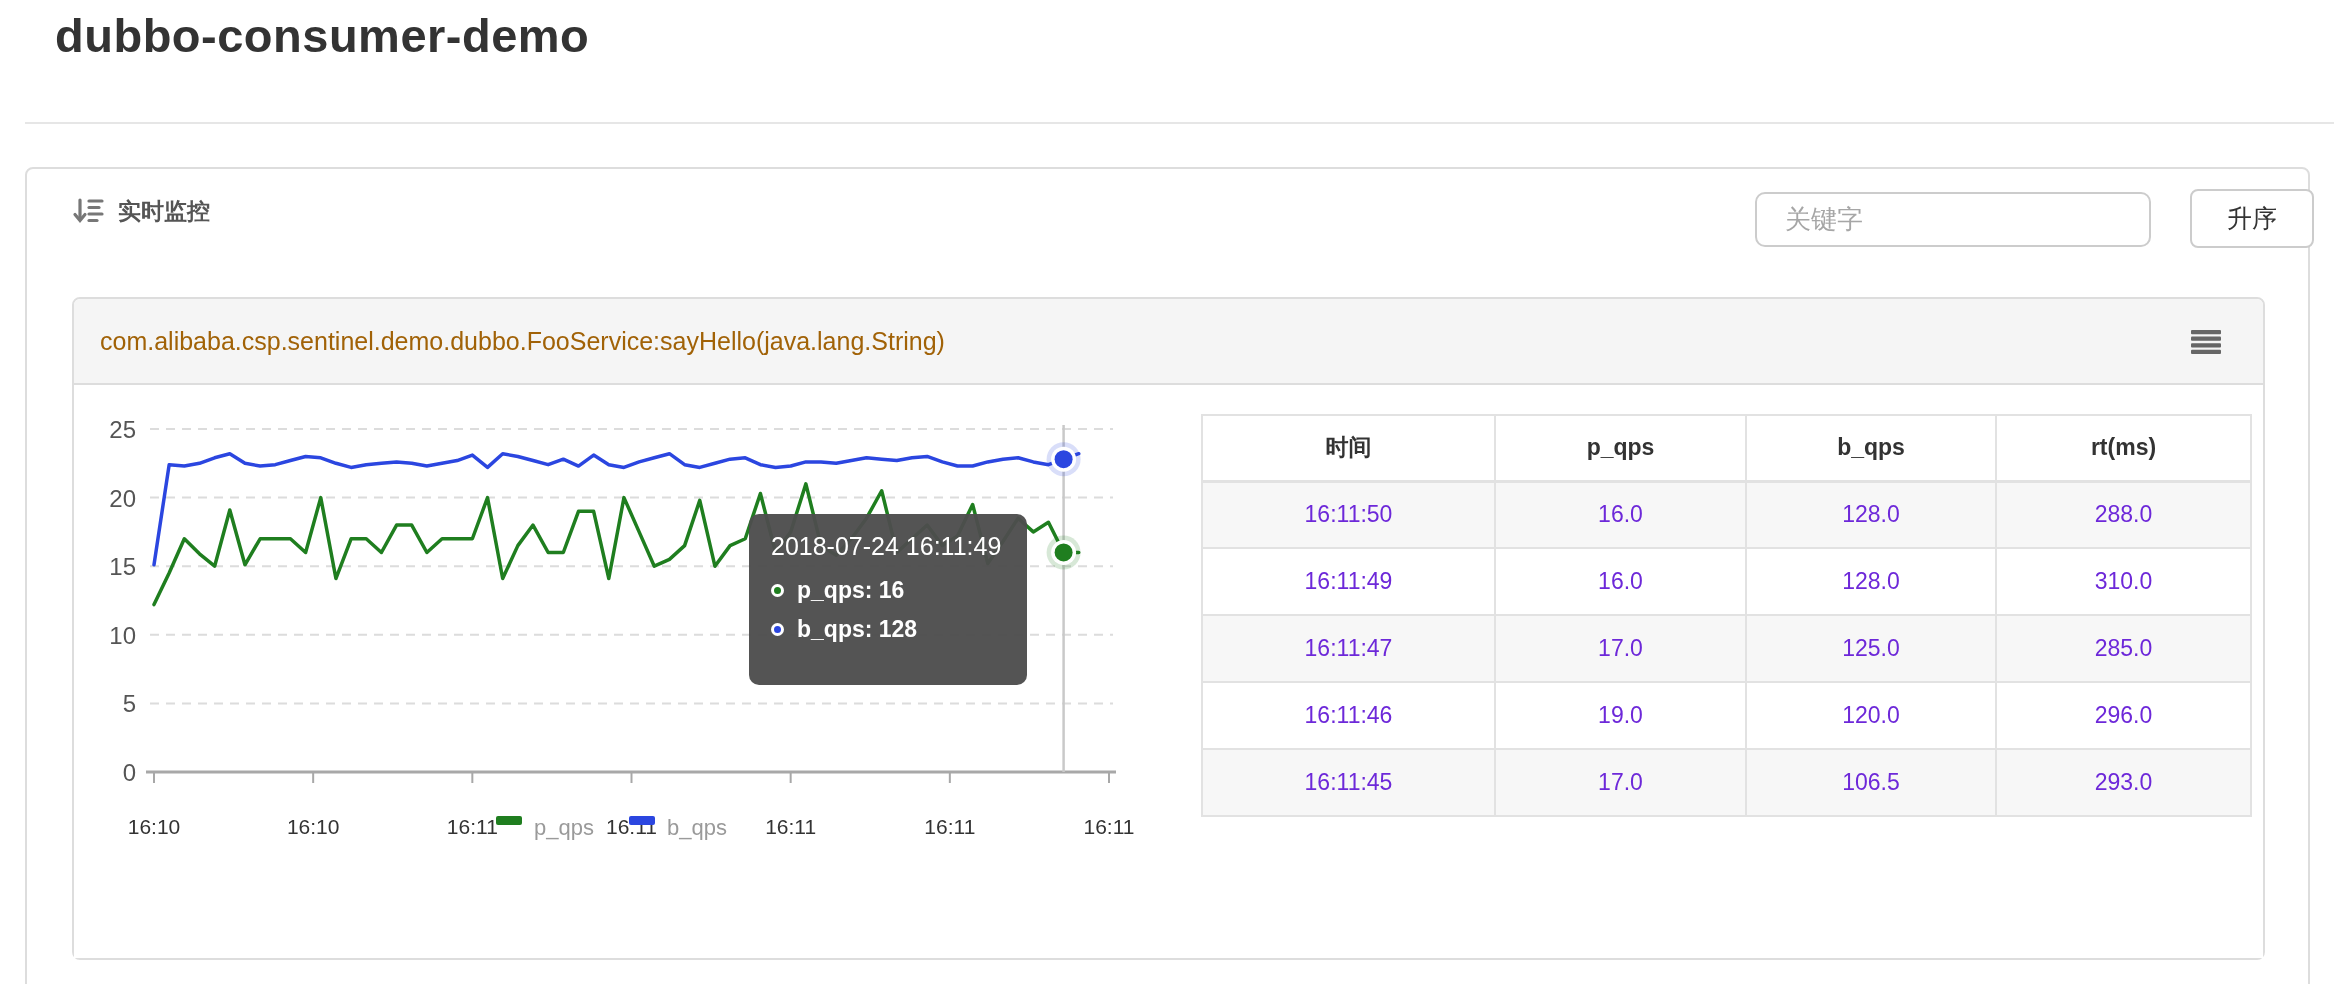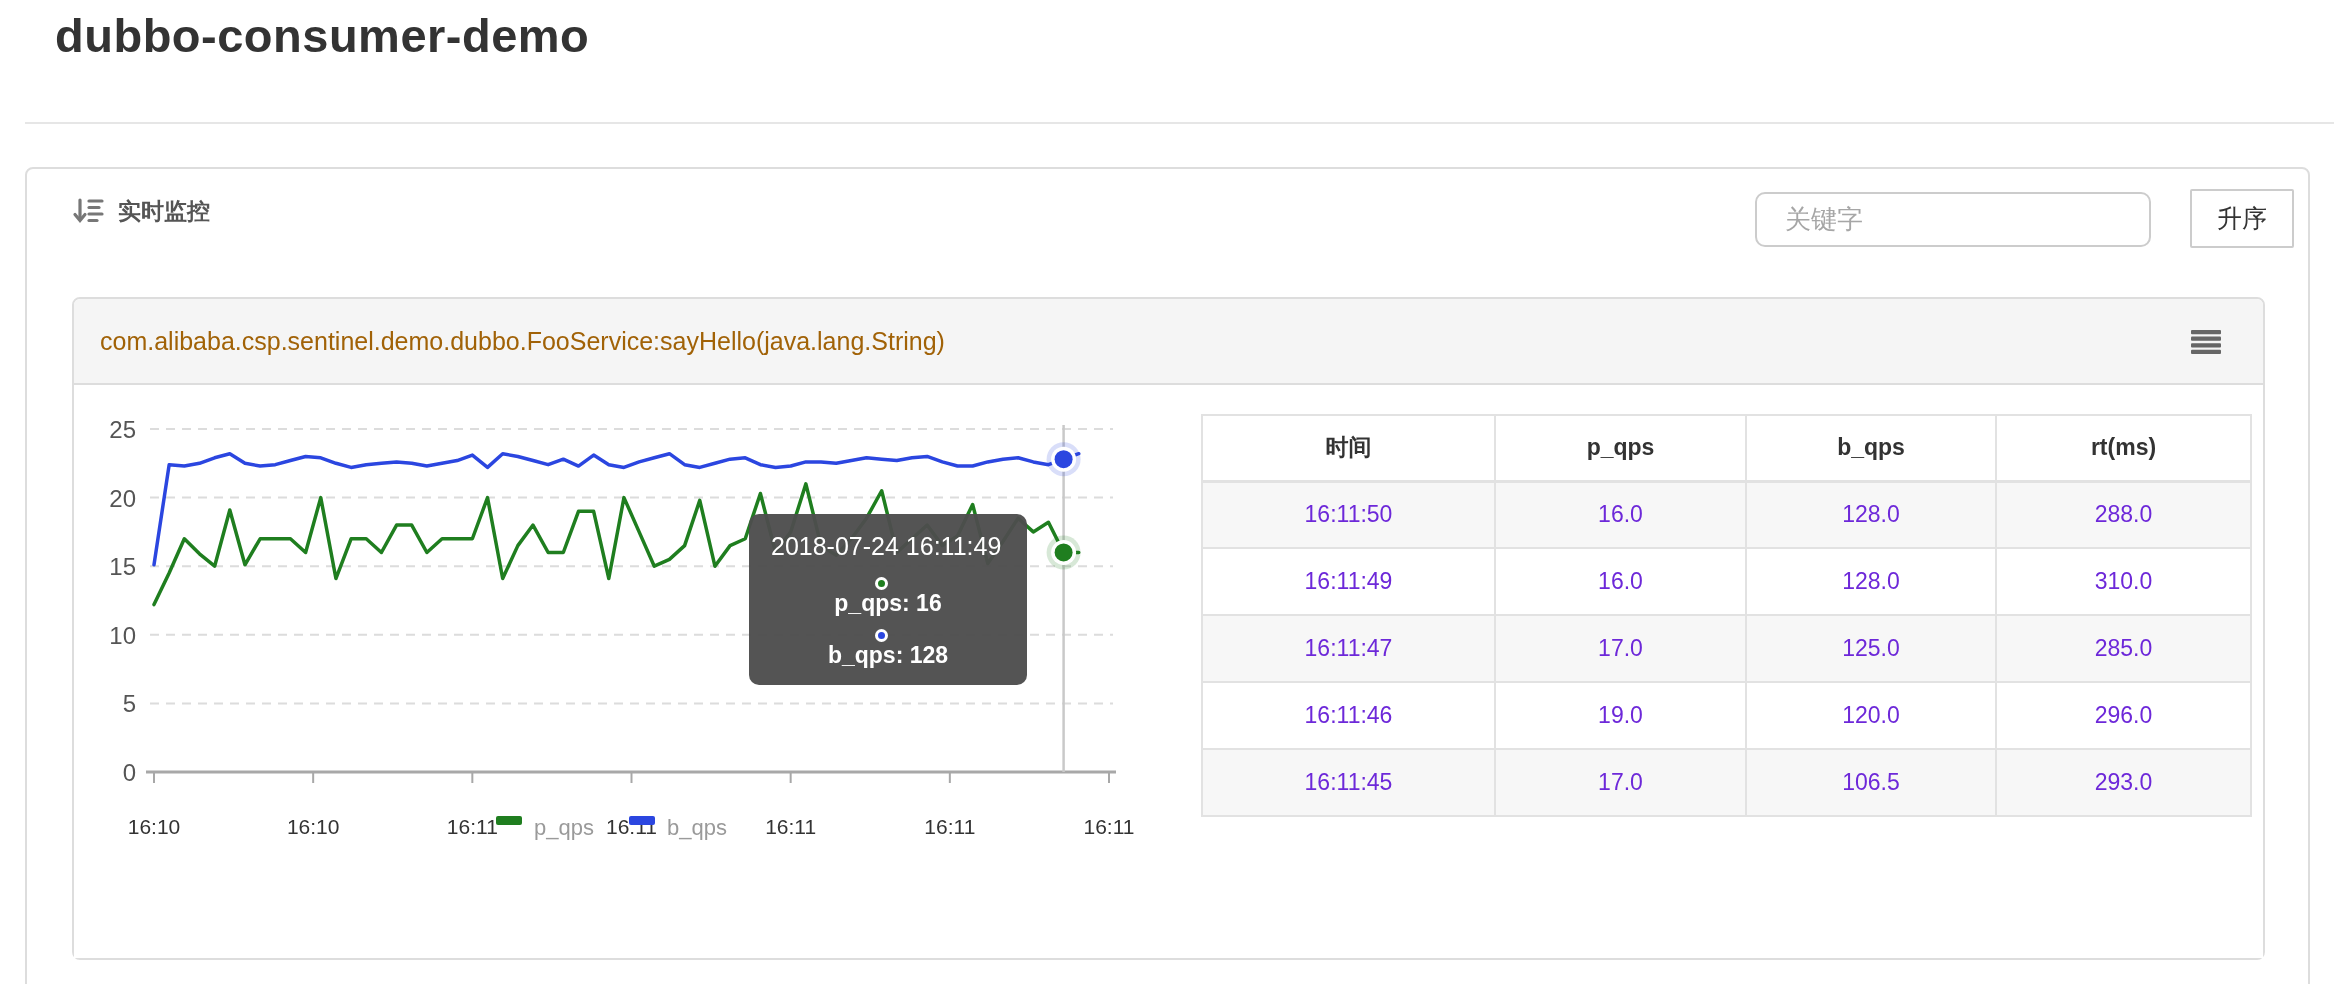--- a/index.html
+++ b/index.html
@@ -23,22 +23,22 @@
   .sort-order-icon { width:32px; height:32px; margin-right:14px; }
   .section-title { font-size:23px; font-weight:bold; color:#555; }
   .keyword-input {
     position:absolute; left:1728px; top:23px; width:396px; height:55px;
     border:2px solid #ccc; border-radius:10px; outline:none;
     font-size:26px; padding:0 28px; color:#555;
     font-family:"Liberation Sans","DejaVu Sans",sans-serif;
   }
   .keyword-input::placeholder { color:#a6a6a6; }
   .sort-asc-button {
-    position:absolute; left:2163px; top:20px; width:104px; height:59px;
-    background:#fff; border:2px solid #ccc; border-radius:2px;
+    position:absolute; left:2163px; top:20px; width:124px; height:59px;
+    background:#fff; border:2px solid #ccc; border-radius:8px;
     font-size:25px; color:#333; cursor:pointer;
     font-family:"Liberation Sans","DejaVu Sans",sans-serif;
   }
   .resource-panel {
     position:absolute; left:45px; top:128px; width:2193px; height:663px;
     border:2px solid #ddd; border-radius:8px; background:#fff;
   }
   .resource-panel-header {
     position:relative; height:86px; background:#f5f5f5;
     border-bottom:2px solid #ddd; border-radius:6px 6px 0 0;
@@ -47,21 +47,21 @@
   .resource-name { font-size:25px; color:#a16207; margin-left:26px; }
   .menu-icon { position:absolute; right:42px; top:31px; width:30px; height:24px; cursor:pointer; }
   .resource-panel-body { position:relative; width:100%; height:573px; background:#fff; }
   .qps-chart-svg { position:absolute; left:0; top:0; }
   .chart-tooltip {
     position:absolute; left:675px; top:129px; width:278px; height:171px;
     background:rgba(77,77,77,0.96); border-radius:10px; padding:18px 22px;
     color:#fff; z-index:5;
   }
   .tooltip-title { font-size:25px; font-weight:normal; margin-bottom:16px; white-space:nowrap; }
-  .tooltip-item { display:flex; align-items:center; font-size:23px; font-weight:bold; margin-bottom:12px;flex-direction:column; }
+  .tooltip-item { display:flex; align-items:center; font-size:23px; font-weight:bold; margin-bottom:12px; }
   .tooltip-bullet {
     width:13px; height:13px; border-radius:50%; border:3px solid #fff; margin-right:13px; flex:0 0 auto;
   }
   .metrics-table {
     position:absolute; left:1127px; top:29px; width:1049px;
     border-collapse:collapse; table-layout:fixed; background:#fff;
   }
   .metrics-table th, .metrics-table td {
     border:2px solid #e2e2e2; text-align:center; font-size:23px; color:#6d28d9;
   }

